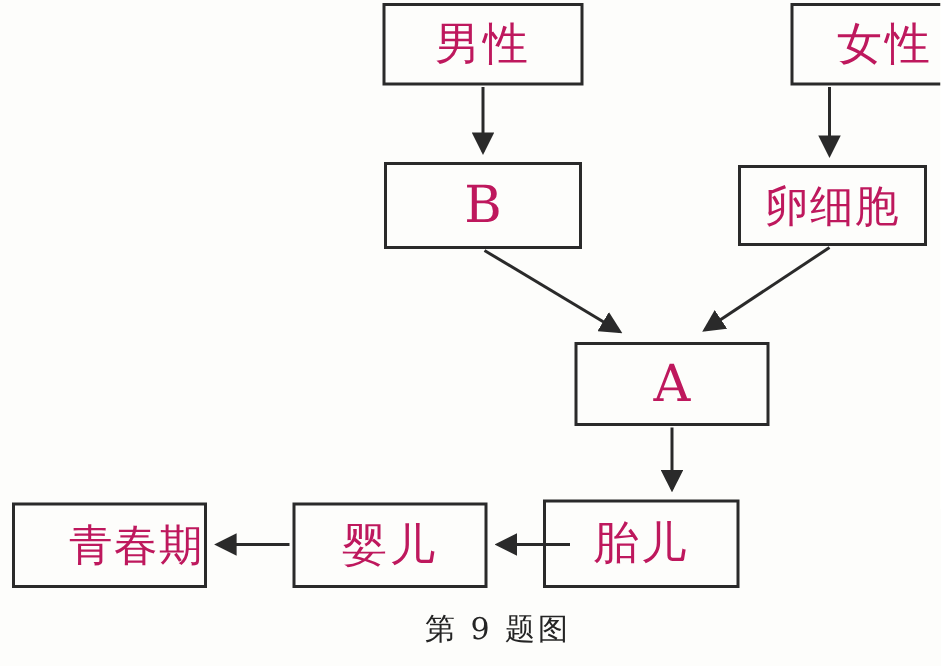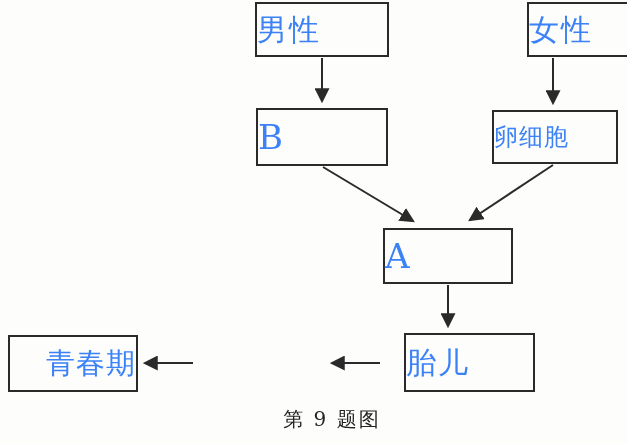--- a/index.html
+++ b/index.html
@@ -15,33 +15,33 @@
     font-family: "DejaVu Serif", "Liberation Serif", serif;
     overflow: hidden;
   }
   .node {
     position: absolute;
     box-sizing: border-box;
     border: 2px solid #2a2a2a;
     background: transparent;
     display: flex;
     align-items: center;
-    justify-content: flex-start;
-    color: #3b82f6;
+    justify-content: center;
+    color: #be185d;
     font-size: 30px;
     letter-spacing: 2px;
     line-height: 1;
   }
   .node.letter { font-size: 34px; letter-spacing: 0; }
   #node-male    { left: 255px; top: 2px;   width: 134px; height: 55px; }
   #node-female  { left: 490px; top: 2px;   width: 126px; height: 55px; margin-left: 37px; }
   #node-b       { left: 256px; top: 108px; width: 132px; height: 58px; }
-  #node-egg     { left: 492px; top: 110px; width: 126px; height: 54px; font-size: 24px; letter-spacing: 1px; }
+  #node-egg     { left: 492px; top: 110px; width: 126px; height: 54px; font-size: 29px; letter-spacing: 1px; }
   #node-a       { left: 383px; top: 228px; width: 130px; height: 56px; }
-  #node-fetus   { left: 404px; top: 333px; width: 131px; height: 59px; }
+  #node-fetus   { left: 362px; top: 333px; width: 131px; height: 59px; }
   #node-infant  { left: 195px; top: 335px; width: 130px; height: 57px; }
   #node-puberty { left: 8px;   top: 335px; width: 130px; height: 57px; font-size: 29px; letter-spacing: 1px; padding-left: 36px; }
   #arrow-layer {
     position: absolute;
     left: 0; top: 0;
     width: 627px; height: 444px;
     pointer-events: none;
   }
   #caption {
     position: absolute;
@@ -91,20 +91,23 @@
   </div>
 
   <div class="node letter" id="node-a">
     <span>A</span>
   </div>
 
   <div class="node" id="node-fetus">
     <span>胎儿</span>
   </div>
 
+  <div class="node" id="node-infant">
+    <span>婴儿</span>
+  </div>
 
   <div class="node" id="node-puberty">
     <span>青春期</span>
   </div>
 
   <div id="caption">第 9 题图</div>
 
 </div>
 
 </body></html>

